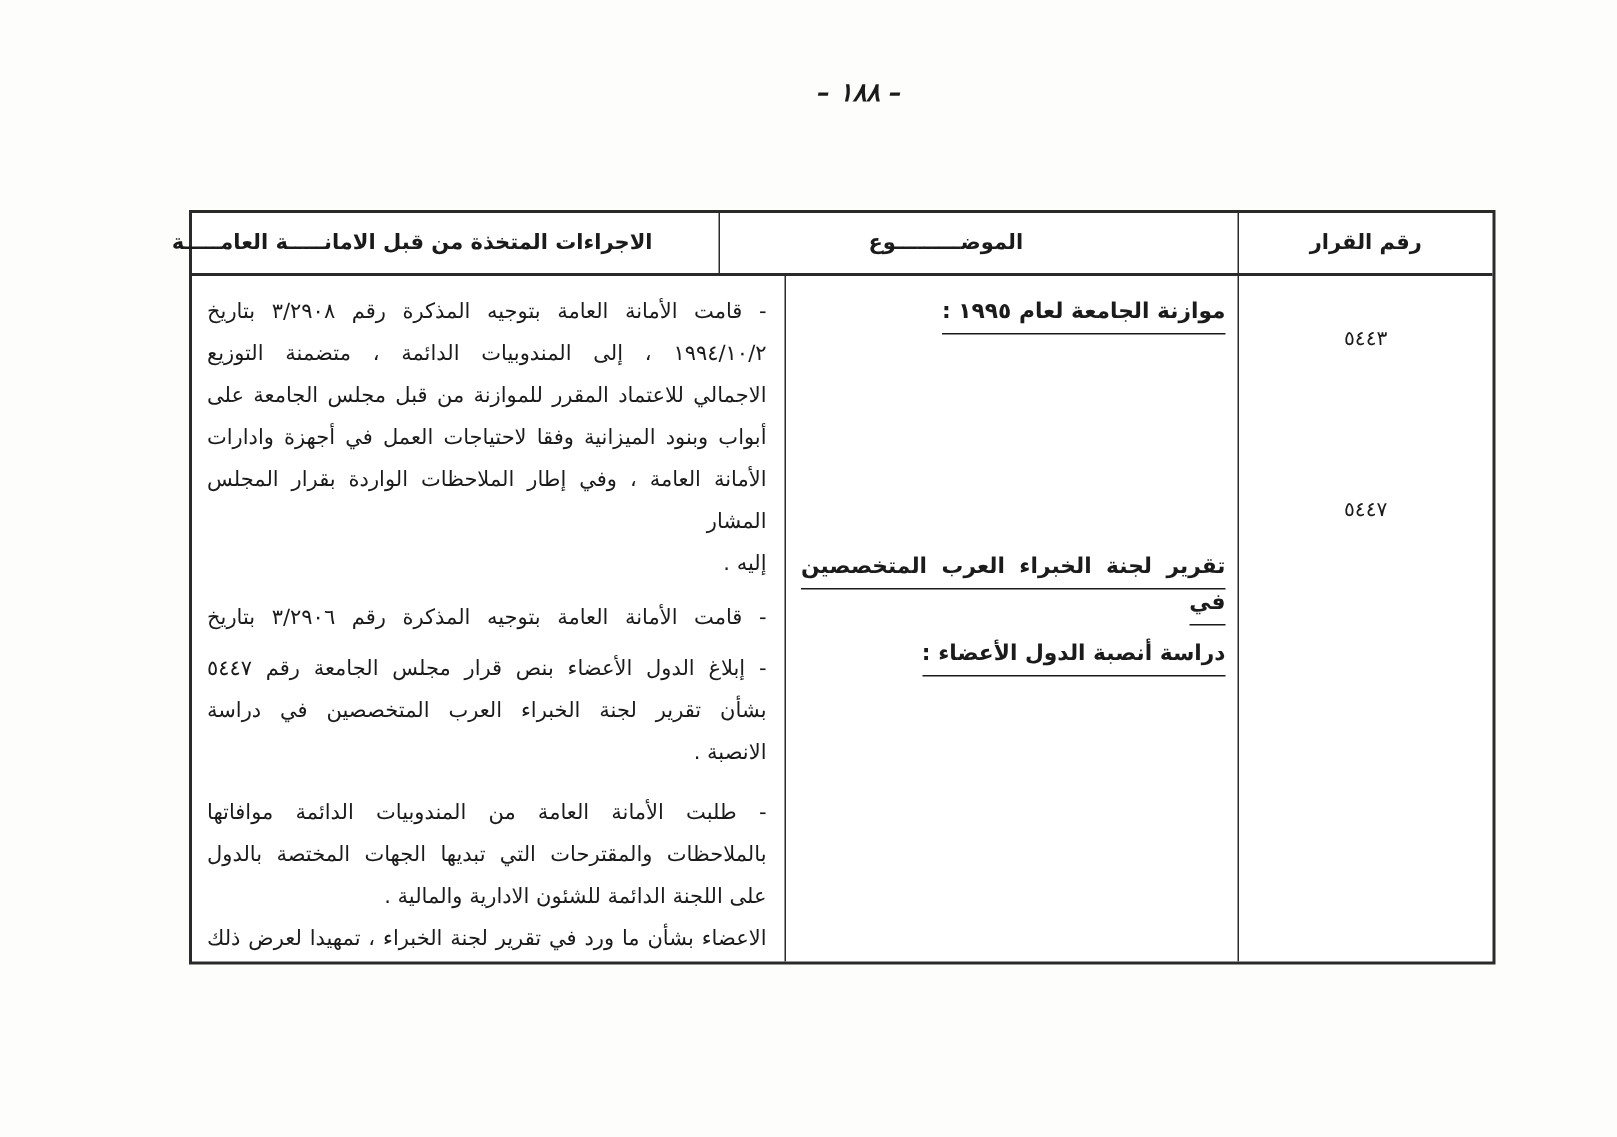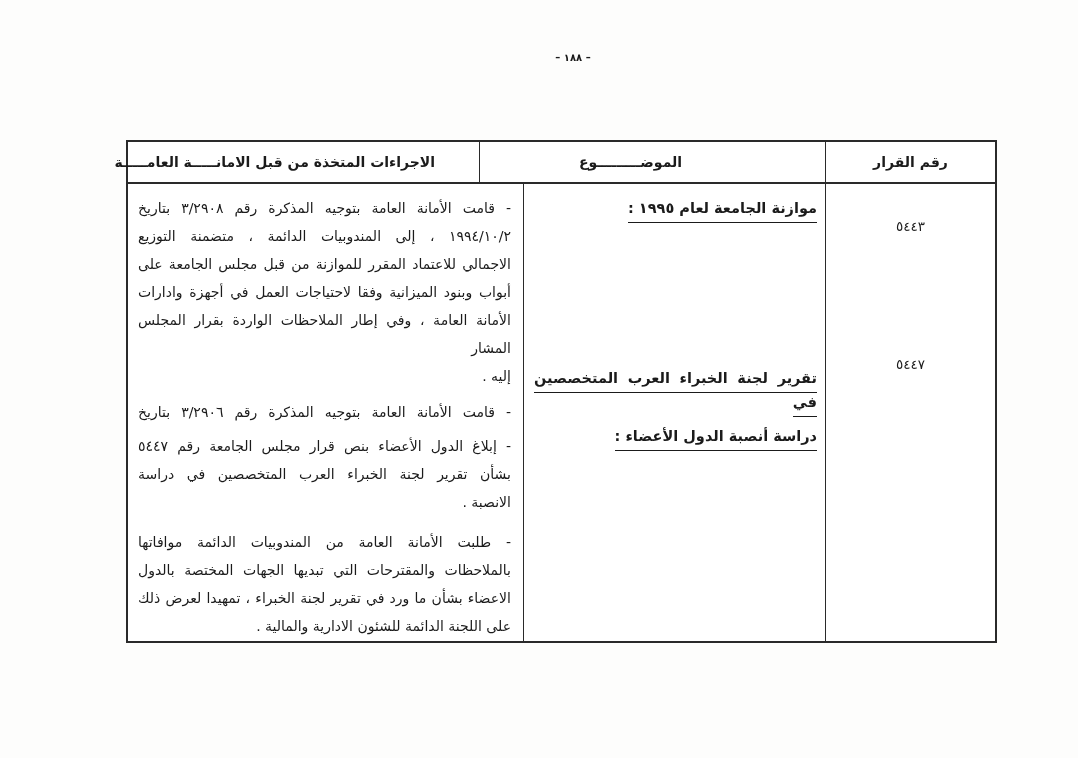--- a/index.html
+++ b/index.html
@@ -6,22 +6,23 @@
   body{
     width:1078px;height:758px;position:relative;
     background:#fdfdfc;color:#1b1b1b;
     font-family:"DejaVu Sans",sans-serif;
     overflow:hidden;
   }
   *{box-sizing:border-box;}
 
   .page-number{
     position:absolute;top:52px;left:518px;width:110px;
-    text-align:center;font-size:10px;font-weight:bold;letter-spacing:2px;
+    text-align:center;font-size:17px;font-weight:bold;letter-spacing:2px;
     direction:rtl;
+    font-style:italic;
   }
 
   .doc-table{
     position:absolute;top:140px;left:126px;width:871px;height:503px;
     border:2px solid #2a2a2a;
     direction:rtl;
     display:flex;flex-direction:column;
     background:#fff;
   }
   .header-row{
@@ -34,21 +35,21 @@
   .col-subject{width:302px;flex:0 0 302px;border-left:1.6px solid #2a2a2a;}
   .col-actions{flex:1;}
 
   .hcell{
     display:flex;align-items:center;justify-content:center;
     font-size:14px;font-weight:bold;white-space:nowrap;margin-left:44px;
   }
 
   .b-decision{padding-top:16px;text-align:center;}
   .decision-num{font-size:13.5px;letter-spacing:4px;line-height:20px;margin-top:16px;}
-  .decision-num.second{margin-top:118px;}
+  .decision-num.second{margin-top:94px;}
 
   .b-subject{padding:12px 8px 0 10px;}
   .subject-line{
     font-size:14.5px;font-weight:bold;line-height:24px;
     text-align:right;padding-bottom:6px;margin-bottom:4px;
   }
   .subject-line.stretch{text-align:justify;text-align-last:justify;}
   .subject-line .u{border-bottom:1.4px solid #1b1b1b;padding-bottom:6px;}
   .subject-block-2{margin-top:140px;}
 
@@ -107,20 +108,20 @@
 
       <div class="para para-a2">
         <div class="line just">- إبلاغ الدول الأعضاء بنص قرار مجلس الجامعة رقم ٥٤٤٧</div>
         <div class="line just">بشأن تقرير لجنة الخبراء العرب المتخصصين في دراسة</div>
         <div class="line right">الانصبة .</div>
       </div>
 
       <div class="para para-b">
         <div class="line just">- طلبت الأمانة العامة من المندوبيات الدائمة موافاتها</div>
         <div class="line just">بالملاحظات والمقترحات التي تبديها الجهات المختصة بالدول</div>
+        <div class="line right">على اللجنة الدائمة للشئون الادارية والمالية .</div>
         <div class="line just">الاعضاء بشأن ما ورد في تقرير لجنة الخبراء ، تمهيدا لعرض ذلك</div>
-        <div class="line right">على اللجنة الدائمة للشئون الادارية والمالية .</div>
       </div>
 
     </div>
 
   </div>
 </div>
 
 </body></html>

